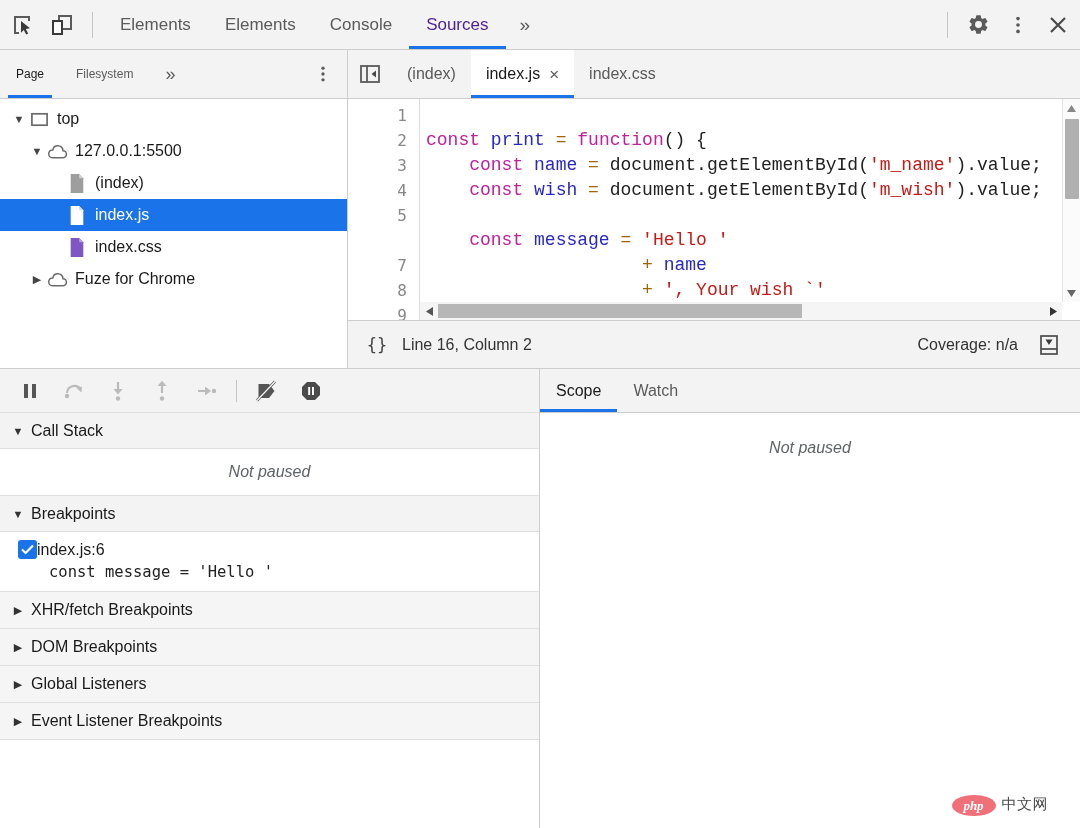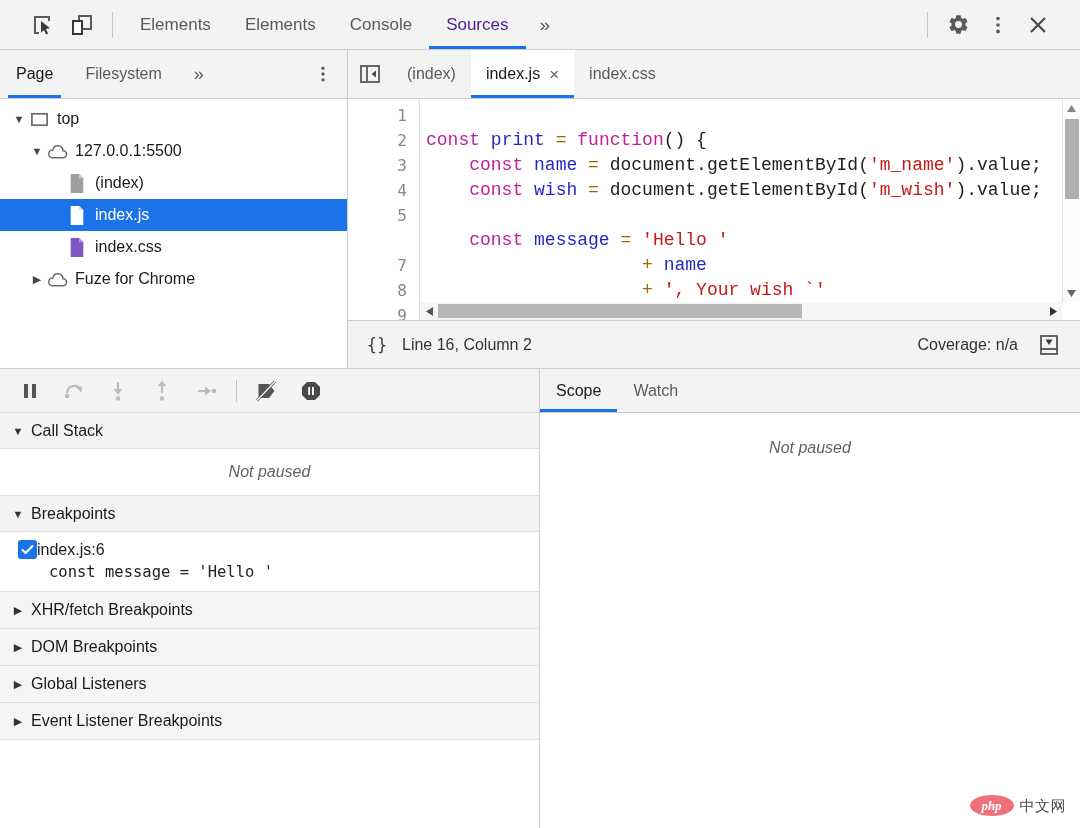--- a/index.html
+++ b/index.html
@@ -10,21 +10,21 @@
     overflow: hidden;
   }
   #app { width: 1080px; height: 828px; position: relative; display: flex; flex-direction: column; background: #f3f3f3; }
 
   
   .main-toolbar {
     height: 50px; min-height: 50px;
     background: #f3f3f3;
     border-bottom: 1px solid #cdcdcd;
     display: flex; align-items: center;
-    padding: 0 22px;
+    padding: 0 2px;
   }
   .tb-icon-btn {
     width: 40px; height: 40px;
     display: flex; align-items: center; justify-content: center;
     cursor: pointer; border-radius: 2px;
   }
   .tb-sep { width: 1px; height: 26px; background: #c4c4c4; margin: 0 10px; }
   .panel-tabs { display: flex; align-items: stretch; height: 100%; flex: 1; }
   .ptab {
     display: flex; align-items: center; justify-content: center;
@@ -53,21 +53,21 @@
     display: flex; flex-direction: column;
   }
   .nav-tabbar {
     height: 49px; min-height: 49px;
     background: #f3f3f3;
     border-bottom: 1px solid #cdcdcd;
     display: flex; align-items: stretch;
   }
   .ntab {
     display: flex; align-items: center; padding: 0 16px;
-    font-size: 16px; color: #5a5a5a; cursor: pointer; position: relative;
+    font-size: 12px; color: #5a5a5a; cursor: pointer; position: relative;
   }
   .ntab.active { color: #1a1a1a; }
   .ntab.active::after {
     content: ""; position: absolute; left: 8px; right: 8px; bottom: 0;
     height: 3px; background: #1a73e8;
   }
   .ntab.more { font-size: 18px; }
   .nav-kebab { margin-left: auto; display: flex; align-items: center; padding: 0 14px; cursor: pointer; }
 
   .tree { flex: 1; overflow: hidden; padding-top: 4px; font-size: 16px; color: #1a1a1a; }
@@ -215,22 +215,22 @@
 
   .debug-right { flex: 1; display: flex; flex-direction: column; background: #ffffff; }
   .sw-tabbar { height: 44px; min-height: 44px; background: #f3f3f3; border-bottom: 1px solid #cdcdcd; display: flex; align-items: stretch; }
   .swtab { display: flex; align-items: center; padding: 0 16px; font-size: 16px; color: #5a5a5a; cursor: pointer; position: relative; }
   .swtab.active { color: #1a1a1a; }
   .swtab.active::after { content: ""; position: absolute; left: 0; right: 0; bottom: 0; height: 3px; background: #1a73e8; }
   .sw-body { flex: 1; display: flex; justify-content: center; padding-top: 26px; position: relative; }
   .sw-np { font-size: 16px; font-style: italic; color: #5f6368; }
 
   .watermark {
-    position: absolute; right: 14px; bottom: 12px;
-    display: flex; align-items: flex-end; gap: 6px;
+    position: absolute; right: 32px; bottom: 12px;
+    display: flex; align-items: flex-start; gap: 6px;
   }
   .wm-logo {
     width: 44px; height: 21px; border-radius: 50%;
     background: #f07079;
     display: flex; align-items: center; justify-content: center;
     font-style: italic; font-weight: bold; font-size: 13px; color: #ffffff;
     font-family: "Liberation Serif", serif;
   }
   .wm-text { font-size: 15px; color: #4a4a4a; letter-spacing: 0.5px; }
 </style>

